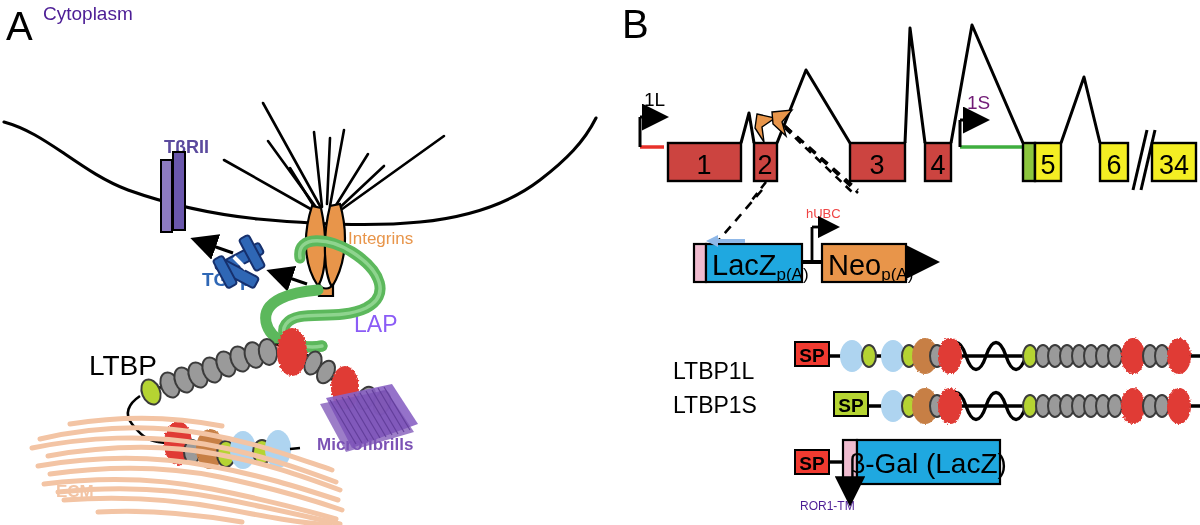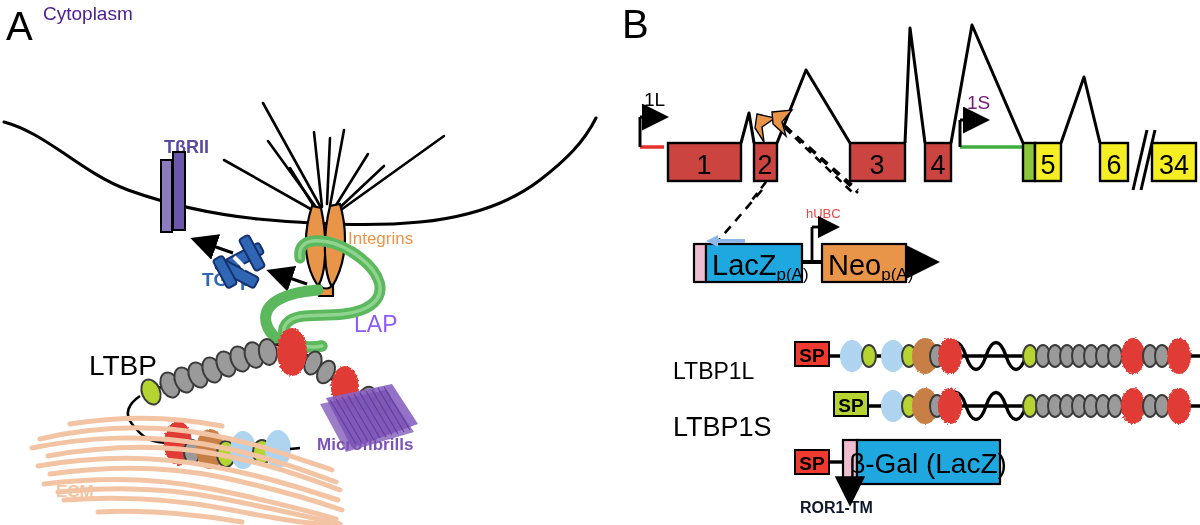--- a/index.html
+++ b/index.html
@@ -55,22 +55,22 @@
   <div class="lbl" style="left:89px; top:352px; font-size:28px; font-weight:normal; color:#000;">LTBP</div>
   <div class="lbl" style="left:317px; top:436px; font-size:17px; font-weight:bold; color:#7b52b5;">Microfibrills</div>
   <div class="lbl" style="left:56px; top:483px; font-size:17px; font-weight:bold; color:#f3c4a4;">ECM</div>
 
   <div class="lbl" style="left:644px; top:90px; font-size:19px; color:#000;">1L</div>
   <div class="lbl" style="left:967px; top:93px; font-size:19px; color:#701a75;">1S</div>
 
   <div class="lbl" style="left:806px; top:207px; font-size:13px; color:#ef4444;">hUBC</div>
 
   <div class="lbl" style="left:673px; top:344px; font-size:23px; color:#000;margin-top:16px;">LTBP1L</div>
-  <div class="lbl" style="left:673px; top:394px; font-size:27px; color:#000;margin-top:20px;">LTBP1S</div>
-  <div class="lbl" style="left:800px; top:500px; font-size:16px; color:#0f172a;font-weight:bold;">ROR1-TM</div>
+  <div class="lbl" style="left:673px; top:394px; font-size:23px; color:#000;">LTBP1S</div>
+  <div class="lbl" style="left:800px; top:500px; font-size:12px; color:#4c1d95;">ROR1-TM</div>
 
   <svg class="svg-layer" viewBox="0 0 1200 525" xmlns="http://www.w3.org/2000/svg">
     <defs>
       <filter id="fuzz" x="-35%" y="-35%" width="170%" height="170%">
         <feTurbulence type="fractalNoise" baseFrequency="0.45" numOctaves="3" result="n"></feTurbulence>
         <feDisplacementMap in="SourceGraphic" in2="n" scale="3.2" xChannelSelector="R" yChannelSelector="G"></feDisplacementMap>
       </filter>
       <filter id="fuzz2" x="-35%" y="-35%" width="170%" height="170%">
         <feTurbulence type="fractalNoise" baseFrequency="0.7" numOctaves="2" result="n2"></feTurbulence>
         <feDisplacementMap in="SourceGraphic" in2="n2" scale="2.2" xChannelSelector="R" yChannelSelector="G"></feDisplacementMap>

